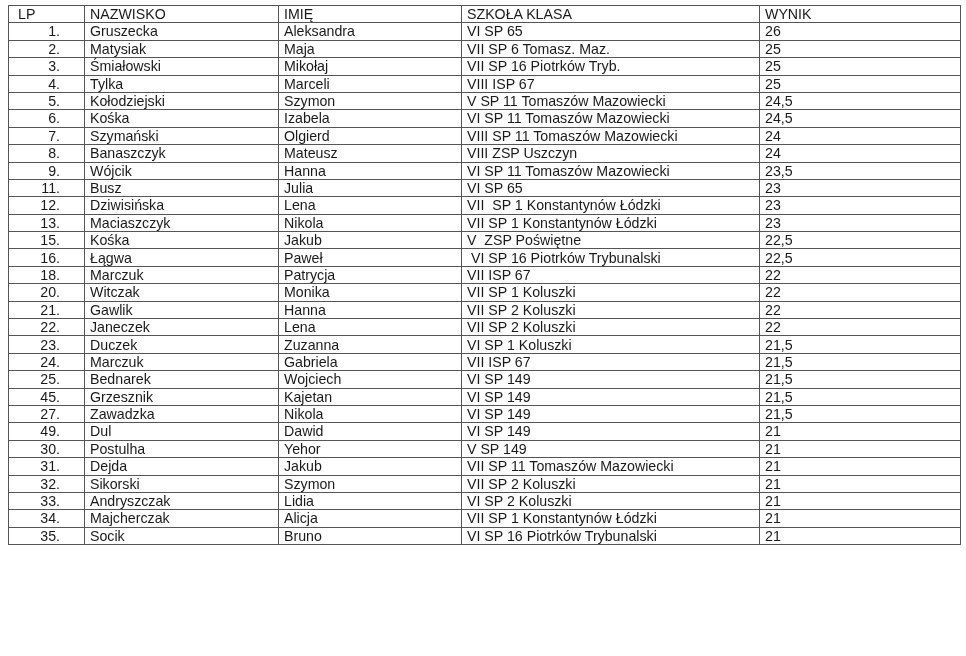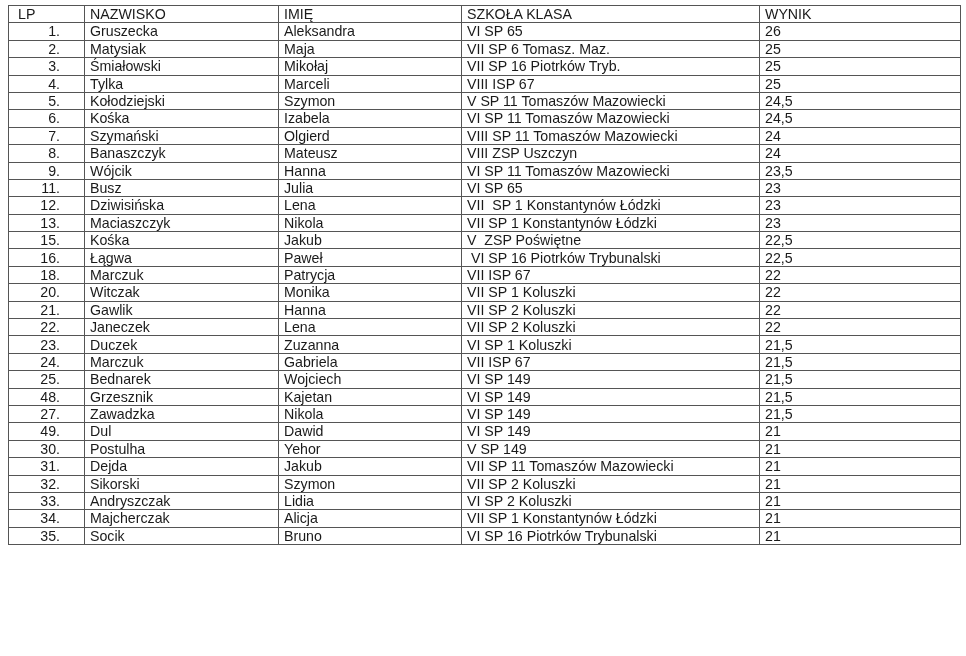--- a/index.html
+++ b/index.html
@@ -210,21 +210,21 @@
         <td>21,5</td>
       </tr>
       <tr>
         <td class="lp">25.</td>
         <td>Bednarek</td>
         <td>Wojciech</td>
         <td>VI SP 149</td>
         <td>21,5</td>
       </tr>
       <tr>
-        <td class="lp">48.</td>
+        <td class="lp">45.</td>
         <td>Grzesznik</td>
         <td>Kajetan</td>
         <td>VI SP 149</td>
         <td>21,5</td>
       </tr>
       <tr>
         <td class="lp">27.</td>
         <td>Zawadzka</td>
         <td>Nikola</td>
         <td>VI SP 149</td>

